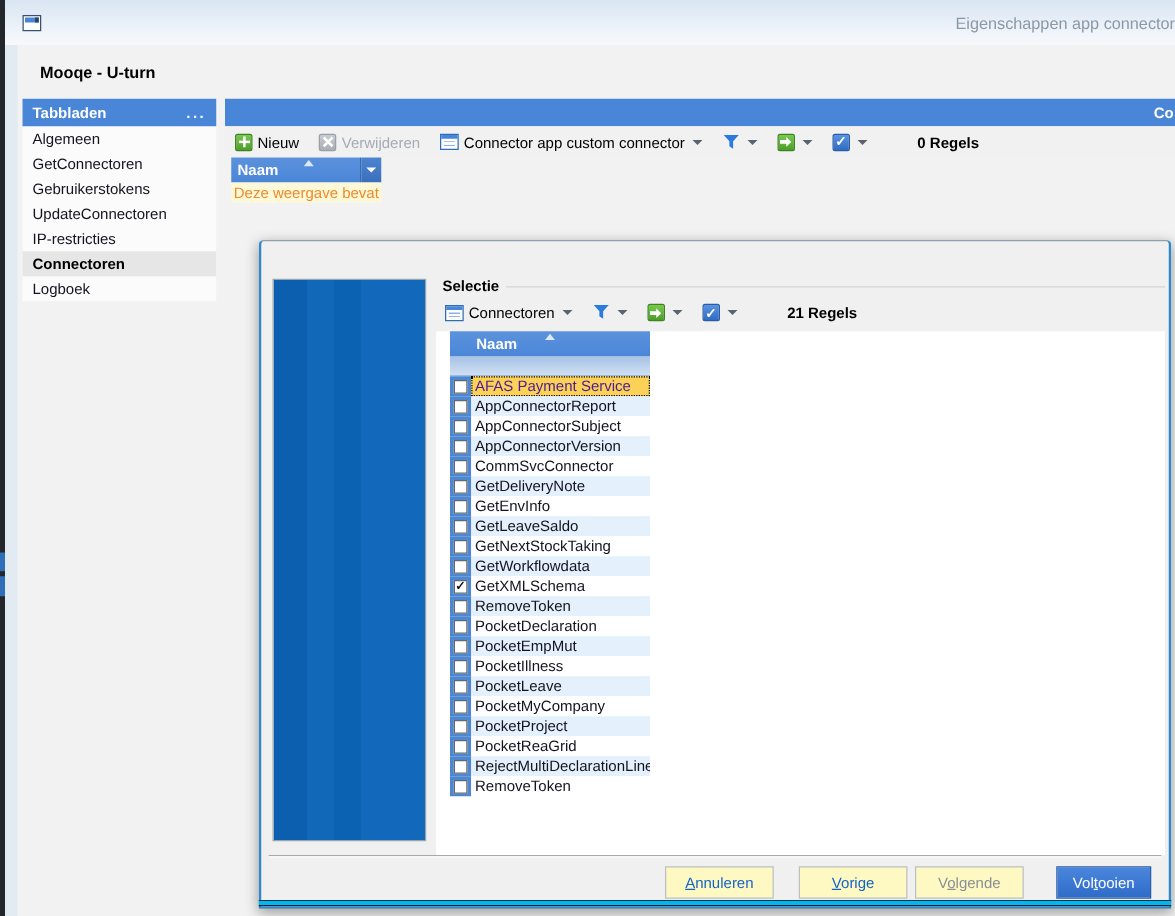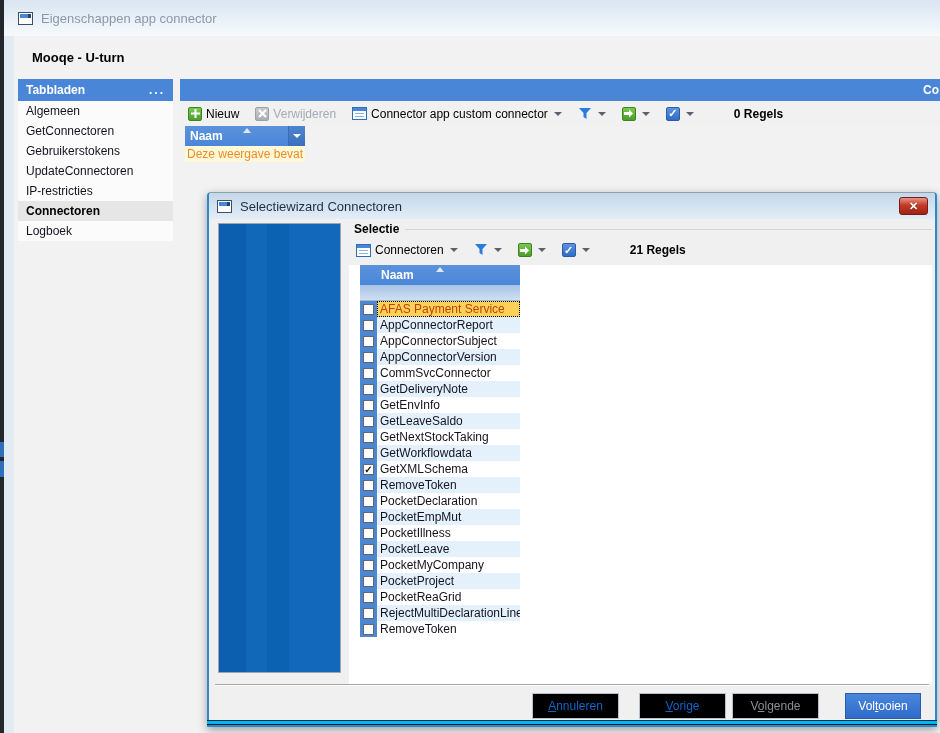--- a/index.html
+++ b/index.html
@@ -10,21 +10,21 @@
 
   
   .left-strip { position:absolute; left:0; top:0; width:4px; height:733px; background:#23262b; }
   .left-strip .seg { position:absolute; left:0; width:4px; background:#2f6fba; }
   .seg1 { top:442px; height:15px; }
   .seg2 { top:461px; height:16px; }
   .left-pale { position:absolute; left:4px; top:36px; width:10px; height:697px; background:#e2eaf2; }
 
   
   .titlebar { position:absolute; left:4px; top:0; right:0; height:36px;
-    background:linear-gradient(#d9e5f2, #eef4fa 70%, #f7fafc); display:flex; align-items:center; }
+    background:linear-gradient(#d9e5f2, #eef4fa 70%, #f7fafc); display:flex; align-items:center;justify-content:space-between; }
   .titlebar .win-icon { margin-left:14px; }
   .titlebar .title-text { margin-left:8px; color:#8b99a7; font-size:13px; }
 
   .win-icon { width:15px; height:13px; background:#fff; border:1px solid #38506e; position:relative; display:inline-block; }
   .win-icon::before { content:""; position:absolute; left:1px; top:1px; right:1px; height:4px; background:#4a86d8; }
   .win-icon::after { content:""; position:absolute; right:1px; top:1px; width:3px; height:4px; background:#274664; }
 
   .subtitle { position:absolute; left:32px; top:50px; font-weight:bold; font-size:13px; color:#000;text-align:center; }
 
   
@@ -96,26 +96,26 @@
   .grid-header { height:20px; background:linear-gradient(#5c92dc,#4a86d8); color:#fff; font-weight:bold;
     line-height:20px; padding-left:21px; position:relative; }
   .grid-header .sort-asc { left:76px; }
   .filter-row { height:16px; background:linear-gradient(#a7c2e5,#cfdff2); border-bottom:1px solid #9db8dc; }
   .grid-row { height:16px; display:flex; }
   .cb-cell { width:17px; background:#4d87d2; display:flex; align-items:center; justify-content:center; flex:none; }
   .cb { width:11px; height:11px; background:#fff; border:1px solid #606870; font-size:10px; line-height:9px;
     text-align:center; color:#111; font-weight:bold; }
   .name-cell { flex:1; line-height:16px; padding-left:3px; white-space:nowrap; overflow:hidden; background:#fff; color:#14141e; }
   .grid-row.alt .name-cell { background:#e4f1fc; }
-  .grid-row.selected .name-cell { background:#fbd158; outline:1px dotted #000; outline-offset:-1px; color:#c2410c; }
+  .grid-row.selected .name-cell { background:#fbd158; outline:1px dotted #000; outline-offset:-1px; color:#4c1d95; }
 
   
   .dlg-separator { position:absolute; left:6px; right:6px; top:491px; height:2px; border-top:1px solid #a8a8a8; border-bottom:1px solid #fdfdfd; }
   .button-bar { position:absolute; left:0; right:0; top:500px; height:26px; }
-  .dlg-btn { position:absolute; height:26px; width:87px; background:#000000; border:1px solid #b9c0c7;
+  .dlg-btn { position:absolute; height:26px; width:87px; background:#fef9c3; border:1px solid #b9c0c7;
     color:#1464c8; text-align:center; line-height:24px; cursor:pointer; }
   .dlg-btn .accel { text-decoration:underline; }
   .btn-cancel { left:323px; }
   .btn-prev  { left:430px; }
   .btn-next  { left:523px; color:#8a8f95; }
   .btn-finish { left:636px; width:76px; background:linear-gradient(#4a86dc,#2f6cc8); border:1px solid #2a5cac; color:#fff; }
   .bottom-accent { position:absolute; left:-2px; right:-2px; bottom:0; height:5px;
     background:linear-gradient(#10304a 0 20%, #00b7ef 20% 80%, #0a2030 80% 100%); }
 </style>
 </head>
@@ -205,25 +205,20 @@
       <span>Naam</span>
       <span class="sort-asc"></span>
     </div>
     <div class="naam-drop-btn">
       <span class="caret"></span>
     </div>
   </div>
   <div class="empty-msg">Deze weergave bevat ge</div>
 
   <div class="dialog">
-    <div class="dialog-titlebar">
-      <span class="win-icon"></span>
-      <span class="dialog-title-text">Selectiewizard Connectoren</span>
-      <span class="close-btn">✕</span>
-    </div>
 
     <div class="banner"></div>
 
     <div class="selectie-label">Selectie</div>
     <div class="groupbox-line"></div>
 
     <div class="dialog-toolbar">
       <div class="tb-group">
         <span class="view-icon"></span>
         <span class="tb-label">Connectoren</span>

